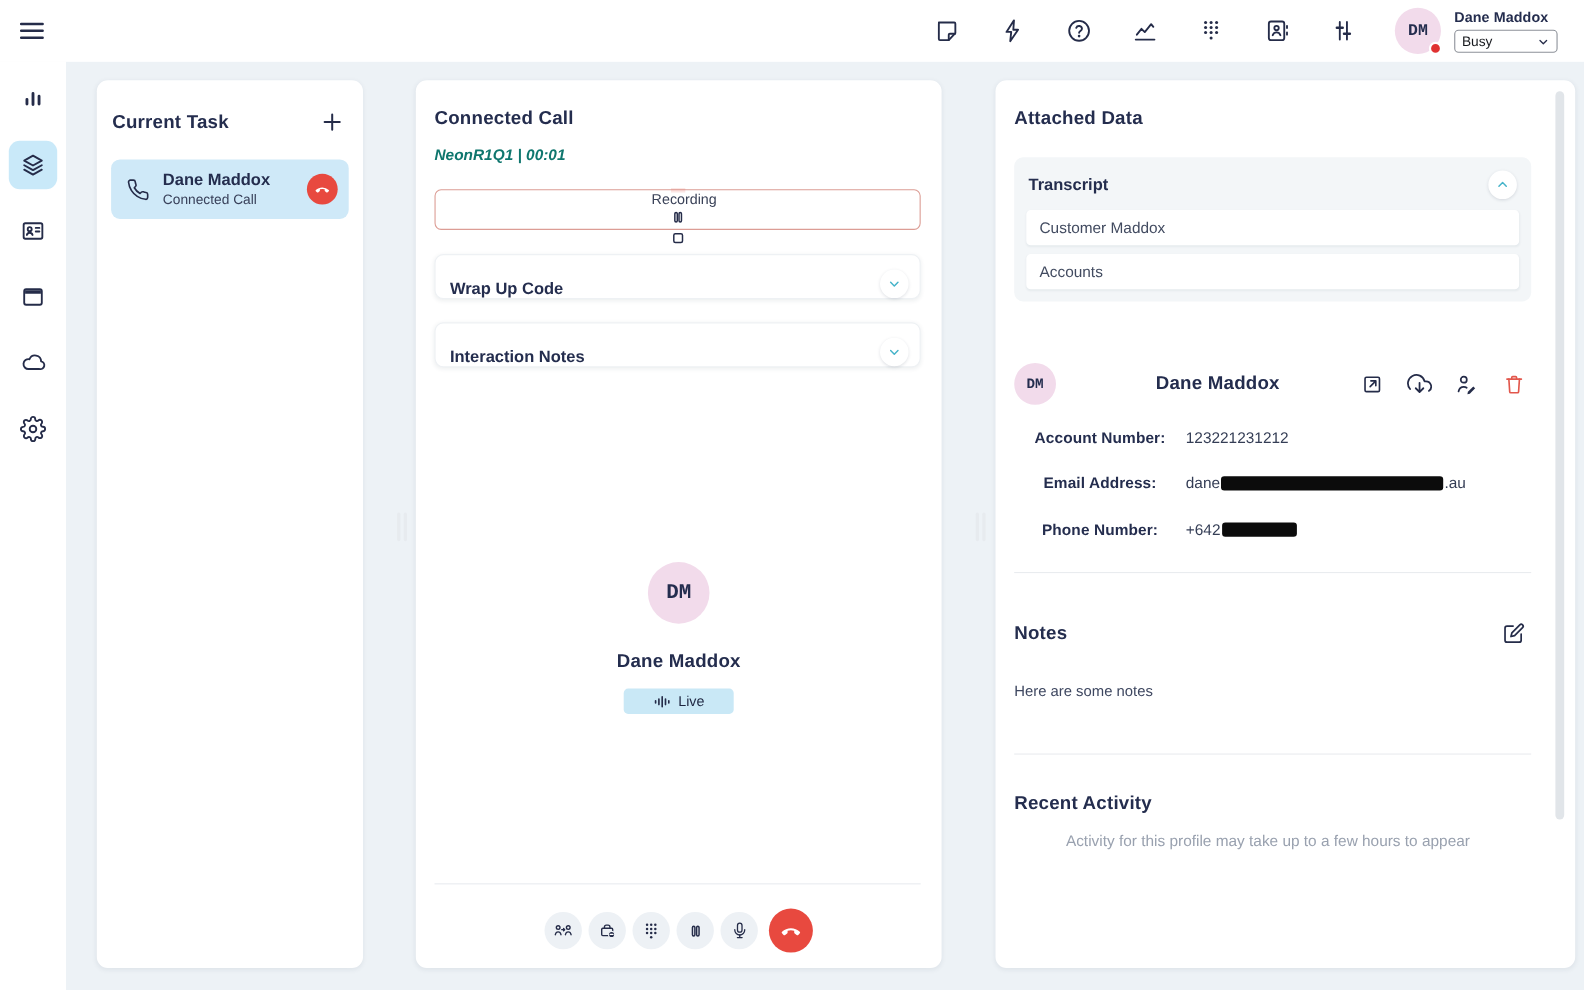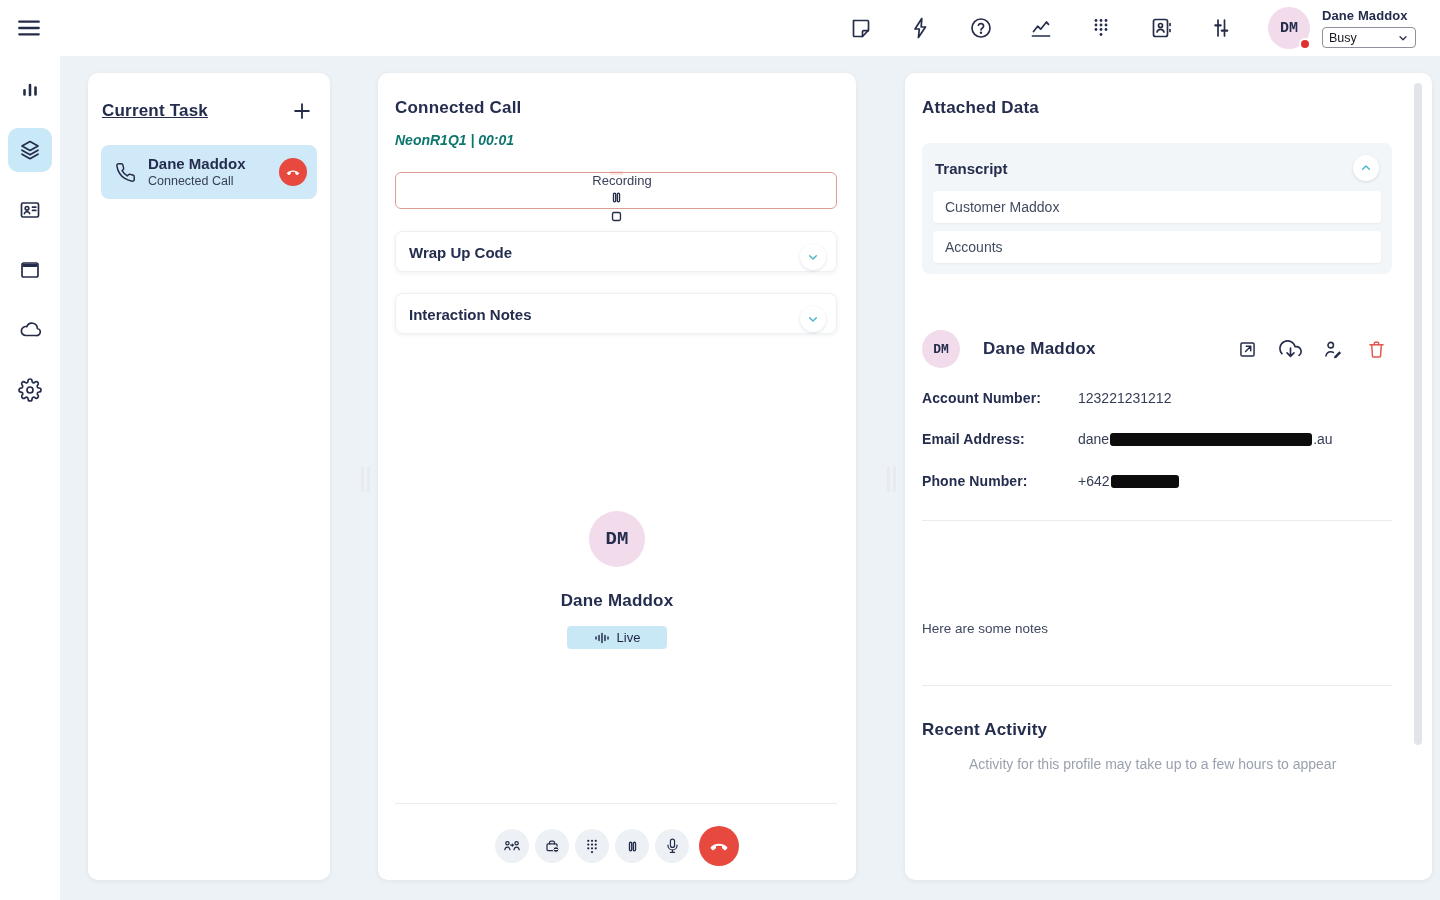--- a/index.html
+++ b/index.html
@@ -24,52 +24,52 @@
 
   
   .rail { position:absolute; left:0; top:56px; width:60px; height:844px; background:#fff; z-index:4; }
   .rail-item { position:absolute; left:8px; width:44px; height:44px; display:flex; align-items:center; justify-content:center; border:none; background:none; border-radius:10px; cursor:pointer; }
   .rail-item.selected { background:var(--rail-selected,#c9e9f9); }
 
   .panel { position:absolute; background:#fff; border-radius:10px; box-shadow:0 1px 5px rgba(25,45,70,.07); }
 
   
   .panel-task { left:88px; top:73px; width:242px; height:807px; }
-  .task-head { display:flex; align-items:center; justify-content:space-between; padding:24px 14px 0 14px;text-decoration:underline; }
+  .task-head { display:flex; align-items:center; justify-content:space-between; padding:24px 14px 0 14px; }
   .panel-title { font-size:17px; font-weight:700; letter-spacing:.2px; }
   .plus-btn { width:28px; height:28px; border:none; background:none; cursor:pointer; display:flex; align-items:center; justify-content:center; }
   .task-card { margin:20px 13px 0 13px; height:54px; background:var(--light-blue,#cfe9f8); border-radius:8px; display:flex; align-items:center; padding:0 10px 0 14px; cursor:pointer; }
   .task-card-text { flex:1; margin-left:12px; }
   .task-name { font-size:15px; font-weight:700; line-height:18px; }
   .task-type { font-size:12.5px; color:#39415a; line-height:16px; }
   .end-task-btn { width:28px; height:28px; border-radius:50%; background:var(--accent-red,#e8493f); border:none; display:flex; align-items:center; justify-content:center; cursor:pointer; flex:0 0 auto; }
 
   
   .panel-call { left:378px; top:73px; width:478px; height:807px; }
   .call-title { position:absolute; left:17px; top:25px; }
   .call-meta { position:absolute; left:17px; top:59px; font-size:14px; font-weight:600; color:#0f766e;font-style:italic; }
   .recording-bar { position:absolute; left:17px; top:99px; width:442px; height:37px; border:1px solid var(--recording-border,#dc9d95); border-radius:6px; display:flex; align-items:center; padding:0 14px; background:#fff;flex-direction:column; }
   .rec-dot { width:9px; height:9px; border-radius:50%; background:#e2574d; box-shadow:0 0 0 2px rgba(226,87,77,.15); }
   .rec-label { margin-left:12px; font-size:13px; color:#3a4258; flex:1; }
   .rec-btn { border:none; background:none; cursor:pointer; width:26px; height:26px; display:flex; align-items:center; justify-content:center; }
-  .accordion { position:absolute; left:17px; width:442px; height:41px; background:#fff; border:1px solid #eef1f4; border-radius:8px; box-shadow:0 1px 4px rgba(25,45,70,.08); display:flex; align-items:flex-start; justify-content:space-between; padding:12px 10px 0 13px; cursor:pointer; }
+  .accordion { position:absolute; left:17px; width:442px; height:41px; background:#fff; border:1px solid #eef1f4; border-radius:8px; box-shadow:0 1px 4px rgba(25,45,70,.08); display:flex; align-items:flex-end; justify-content:space-between; padding:0 10px 0 13px; cursor:pointer; }
   .accordion-label { font-size:15px; font-weight:600; }
   .chev-circle { width:26px; height:26px; border-radius:50%; background:#fff; box-shadow:0 1px 3px rgba(25,45,70,.14); display:flex; align-items:center; justify-content:center; }
   .acc-wrap { top:158px; } .acc-notes { top:220px; }
   .call-contact { position:absolute; left:0; top:438px; width:478px; display:flex; flex-direction:column; align-items:center; }
   .call-avatar { width:56px; height:56px; font-size:19px; }
   .call-contact-name { margin-top:24px; font-size:17px; font-weight:700; letter-spacing:.2px; }
   .live-badge { margin-top:15px; height:23px; width:100px; background:var(--live-bg,#c9e8f6); border-radius:4px; display:flex; align-items:center; justify-content:center; gap:7px; font-size:13px; color:#1d2540; }
   .call-divider { position:absolute; left:17px; top:730px; width:442px; height:1px; background:#e9ecef; }
   .call-controls { position:absolute; left:0; top:753px; width:478px; display:flex; align-items:center; justify-content:center; gap:6px; }
   .ctl-btn { width:34px; height:34px; border-radius:50%; background:#edf1f5; border:none; display:flex; align-items:center; justify-content:center; cursor:pointer; }
   .end-call-btn { width:40px; height:40px; border-radius:50%; background:var(--accent-red,#e8493f); border:none; display:flex; align-items:center; justify-content:center; cursor:pointer; margin-left:4px; }
 
   
-  .panel-data { left:905px; top:73px; width:527px; height:807px; overflow:hidden; }
+  .panel-data { left:905px; top:73px; width:527px; height:807px; overflow:hidden;text-align:center; }
   .data-title { position:absolute; left:17px; top:25px; }
   .transcript { position:absolute; left:17px; top:70px; width:470px; background:var(--section-bg,#f3f6f8); border-radius:8px; padding:9px 11px 11px 11px; }
   .transcript-head { display:flex; align-items:center; justify-content:space-between; padding:3px 2px 2px 2px; }
   .transcript-title { font-size:15px; font-weight:700; }
   .transcript-row { margin-top:8px; height:32px; background:#fff; border-radius:4px; box-shadow:0 1px 2px rgba(25,45,70,.06); display:flex; align-items:center; padding:0 12px; font-size:14px; color:#424b60; }
   .contact-row { position:absolute; left:17px; top:256px; width:470px; height:40px; display:flex; align-items:center; }
   .data-avatar { width:38px; height:38px; font-size:13px; }
   .contact-name { margin-left:23px; font-size:17px; font-weight:700; letter-spacing:.2px; flex:1; }
   .contact-actions { display:flex; gap:11px; align-items:center; }
   .action-btn { width:32px; height:32px; border:none; background:none; cursor:pointer; display:flex; align-items:center; justify-content:center; }
@@ -431,20 +431,29 @@
     <div class="field-row" style="top:400px">
       <span class="field-label">Phone Number:</span>
       <span class="field-value">
         <span>+642</span>
         <span class="redact" style="width:68px"></span>
       </span>
     </div>
 
     <div class="divider" style="top:447px"></div>
 
+    <div class="notes-head">
+      <h3 class="panel-title">Notes</h3>
+      <button class="action-btn">
+        <svg width="22" height="22" viewBox="0 0 24 24">
+            <path class="stroke" d="M11.5 4.5H5.5a2 2 0 0 0-2 2v12a2 2 0 0 0 2 2h12a2 2 0 0 0 2-2v-6"></path>
+            <path class="stroke" d="M18.2 3.3a1.9 1.9 0 0 1 2.7 2.7L13 14l-3.6.9.9-3.6z"></path>
+          </svg>
+      </button>
+    </div>
     <div class="notes-body">Here are some notes</div>
 
     <div class="divider" style="top:612px"></div>
 
     <h3 class="panel-title activity-title">Recent Activity</h3>
     <div class="activity-sub">Activity for this profile may take up to a few hours to appear</div>
 
 
     <div class="data-scrollbar"></div>
   </section>

